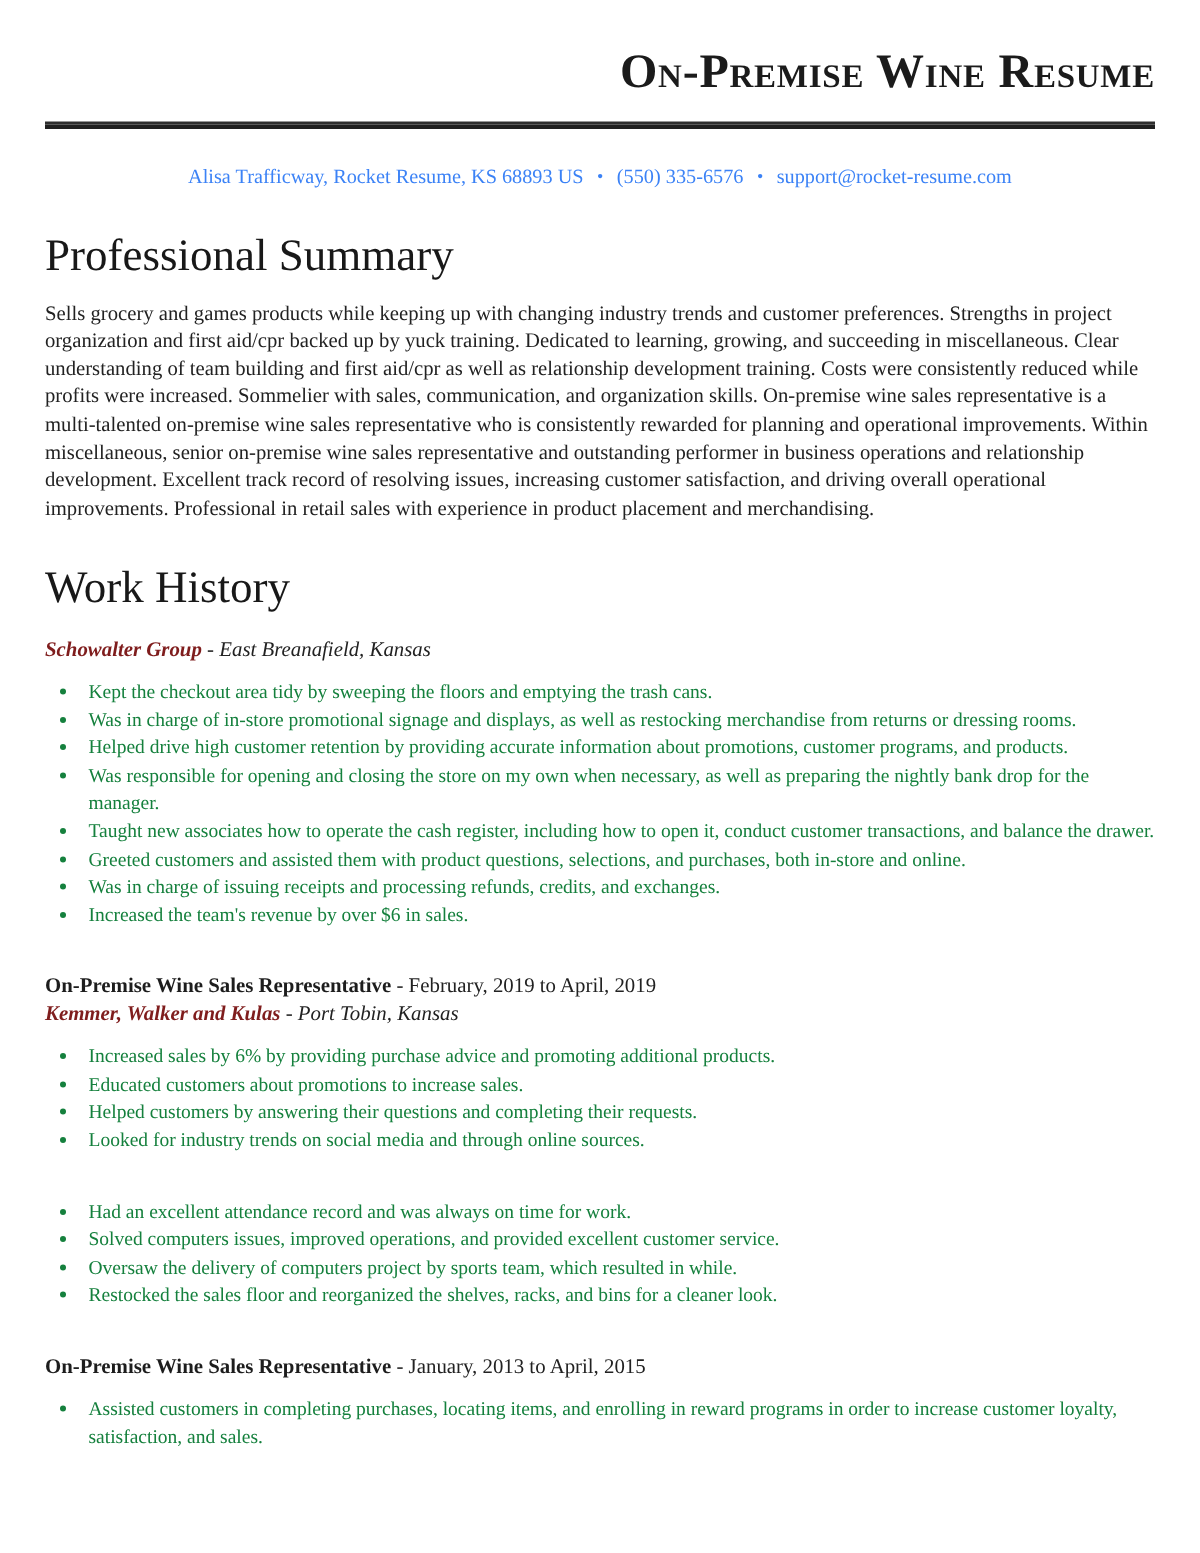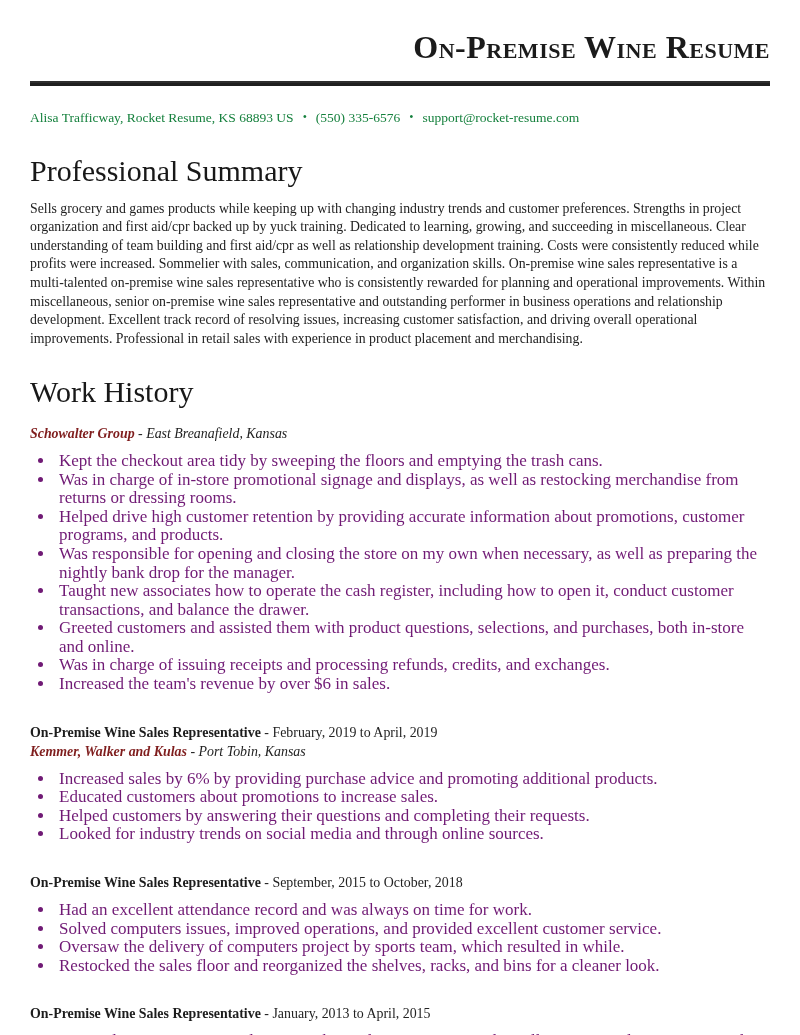--- a/index.html
+++ b/index.html
@@ -24,23 +24,23 @@
     line-height: 1.1;
   }
   .double-rule {
     height: 2px;
     border-top: 2px solid #2e2e2e;
     border-bottom: 3px solid #1f1f1f;
     margin: 0 0 0 0;
   }
   .contact {
     margin-top: 22px;
-    text-align: left;
+    text-align: center;
     font-size: 13.5px;
-    color: #15803d;
+    color: #3b82f6;
     line-height: 18px;
   }
   .contact .sep {
     display: inline-block;
     margin: 0 9px;
     font-size: 12px;
     vertical-align: 1px;
   }
   h2.section-heading {
     margin: 27px 0 11px;
@@ -60,24 +60,24 @@
   .job-head { font-size: 13.9px; line-height: 19px; color: #222222; }
   .job-title { font-weight: bold; color: #1d1d1d; }
   .job-sub { font-size: 13.9px; line-height: 19px; font-style: italic; color: #222222; }
   .job-company { font-weight: bold; color: #7f1d1d; }
   ul.bullets {
     margin: 9px 0 0;
     padding-left: 25px;
     list-style: disc outside;
   }
   ul.bullets li {
-    font-size: 17px;
+    font-size: 13px;
     line-height: 18.6px;
     padding-left: 4px;
-    color: #701a75;
+    color: #15803d;
   }
 </style>
 </head>
 <body>
 
 <div class="page">
 
   <h1 class="resume-title">On-Premise Wine Resume</h1>
 
   <div class="double-rule"></div>
@@ -112,21 +112,20 @@
     <div class="job-sub"><span class="job-company">Kemmer, Walker and Kulas</span><span class="job-location"> - Port Tobin, Kansas</span></div>
     <ul class="bullets">
           <li>Increased sales by 6% by providing purchase advice and promoting additional products.</li>
           <li>Educated customers about promotions to increase sales.</li>
           <li>Helped customers by answering their questions and completing their requests.</li>
           <li>Looked for industry trends on social media and through online sources.</li>
         </ul>
   </section>
 
   <section class="job">
-    <div class="job-head"><span class="job-title">On-Premise Wine Sales Representative</span><span class="job-dates"> - September, 2015 to October, 2018</span></div>
     <ul class="bullets">
           <li>Had an excellent attendance record and was always on time for work.</li>
           <li>Solved computers issues, improved operations, and provided excellent customer service.</li>
           <li>Oversaw the delivery of computers project by sports team, which resulted in while.</li>
           <li>Restocked the sales floor and reorganized the shelves, racks, and bins for a cleaner look.</li>
         </ul>
   </section>
 
   <section class="job">
     <div class="job-head"><span class="job-title">On-Premise Wine Sales Representative</span><span class="job-dates"> - January, 2013 to April, 2015</span></div>

